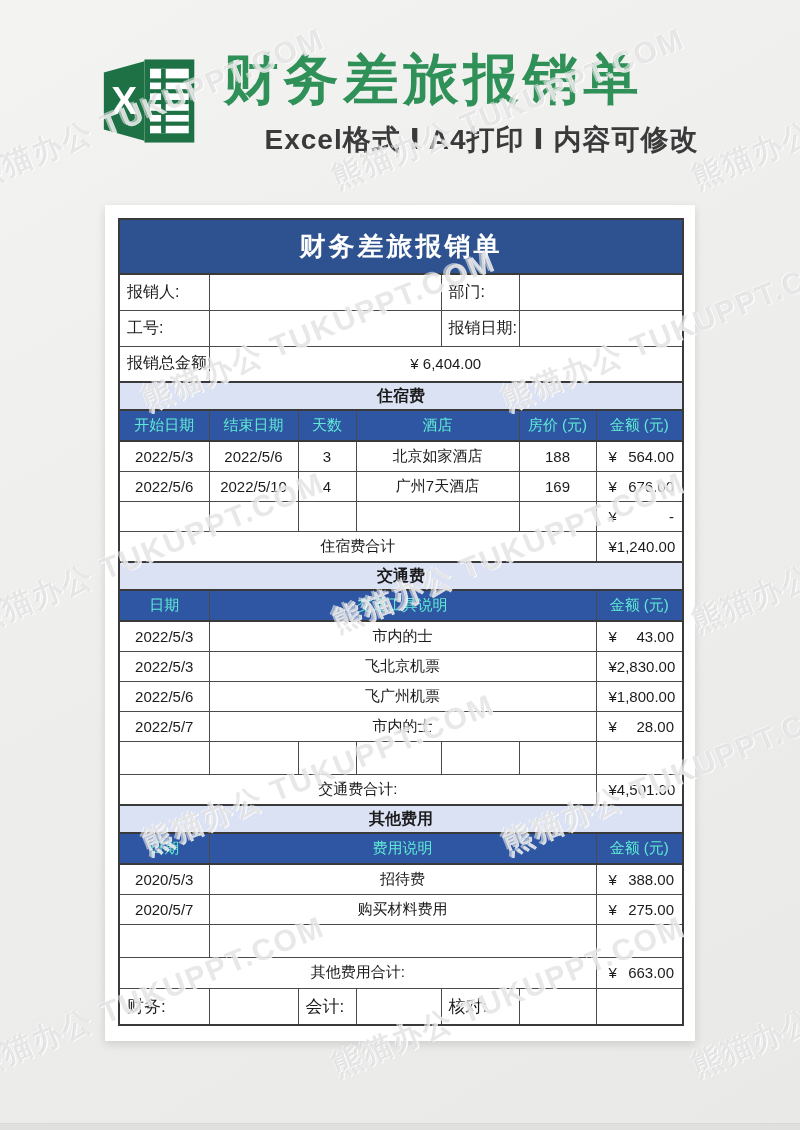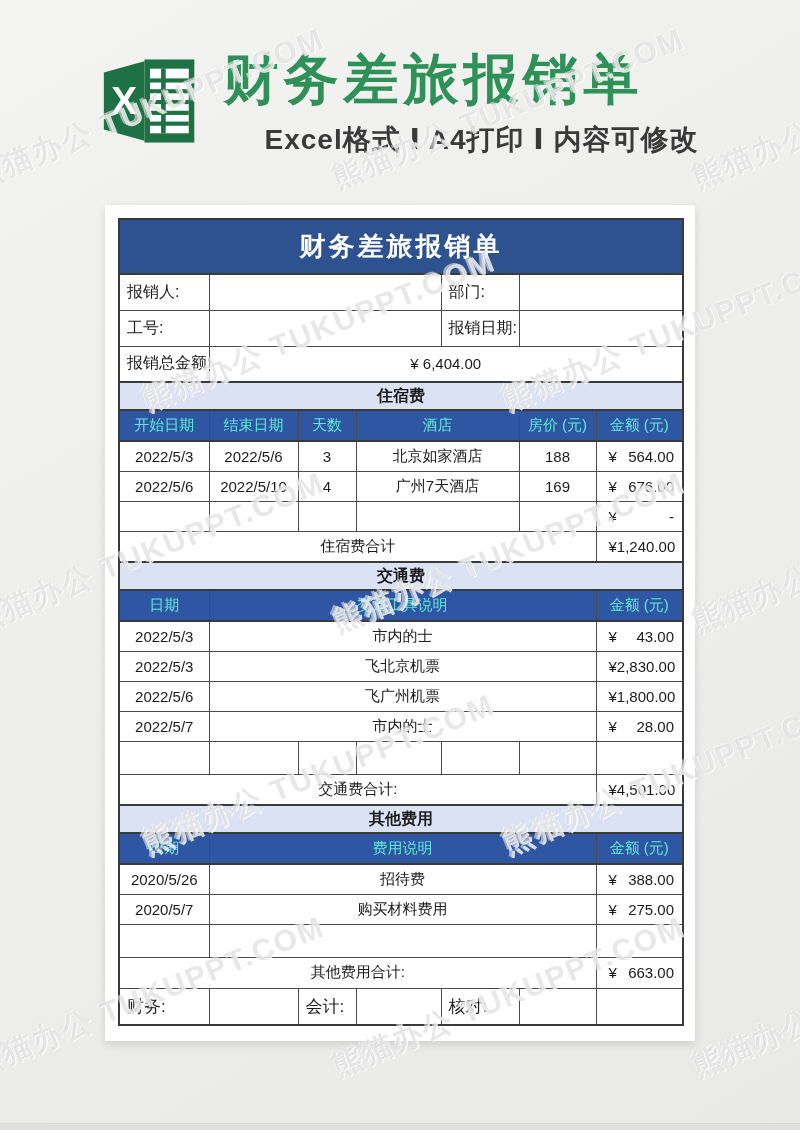--- a/index.html
+++ b/index.html
@@ -269,21 +269,21 @@
           </tr>
           <tr class="rt-band">
             <td colspan="7">其他费用</td>
           </tr>
           <tr class="rt-head">
             <td>日期</td>
             <td colspan="5">费用说明</td>
             <td>金额 (元)</td>
           </tr>
           <tr class="rt-data">
-            <td>2020/5/26</td>
+            <td>2020/5/3</td>
             <td colspan="5">招待费</td>
             <td class="amt">
               <div class="amtbox">
                 <span>¥</span>
                 <span>388.00</span>
               </div>
             </td>
           </tr>
           <tr class="rt-data">
             <td>2020/5/7</td>

